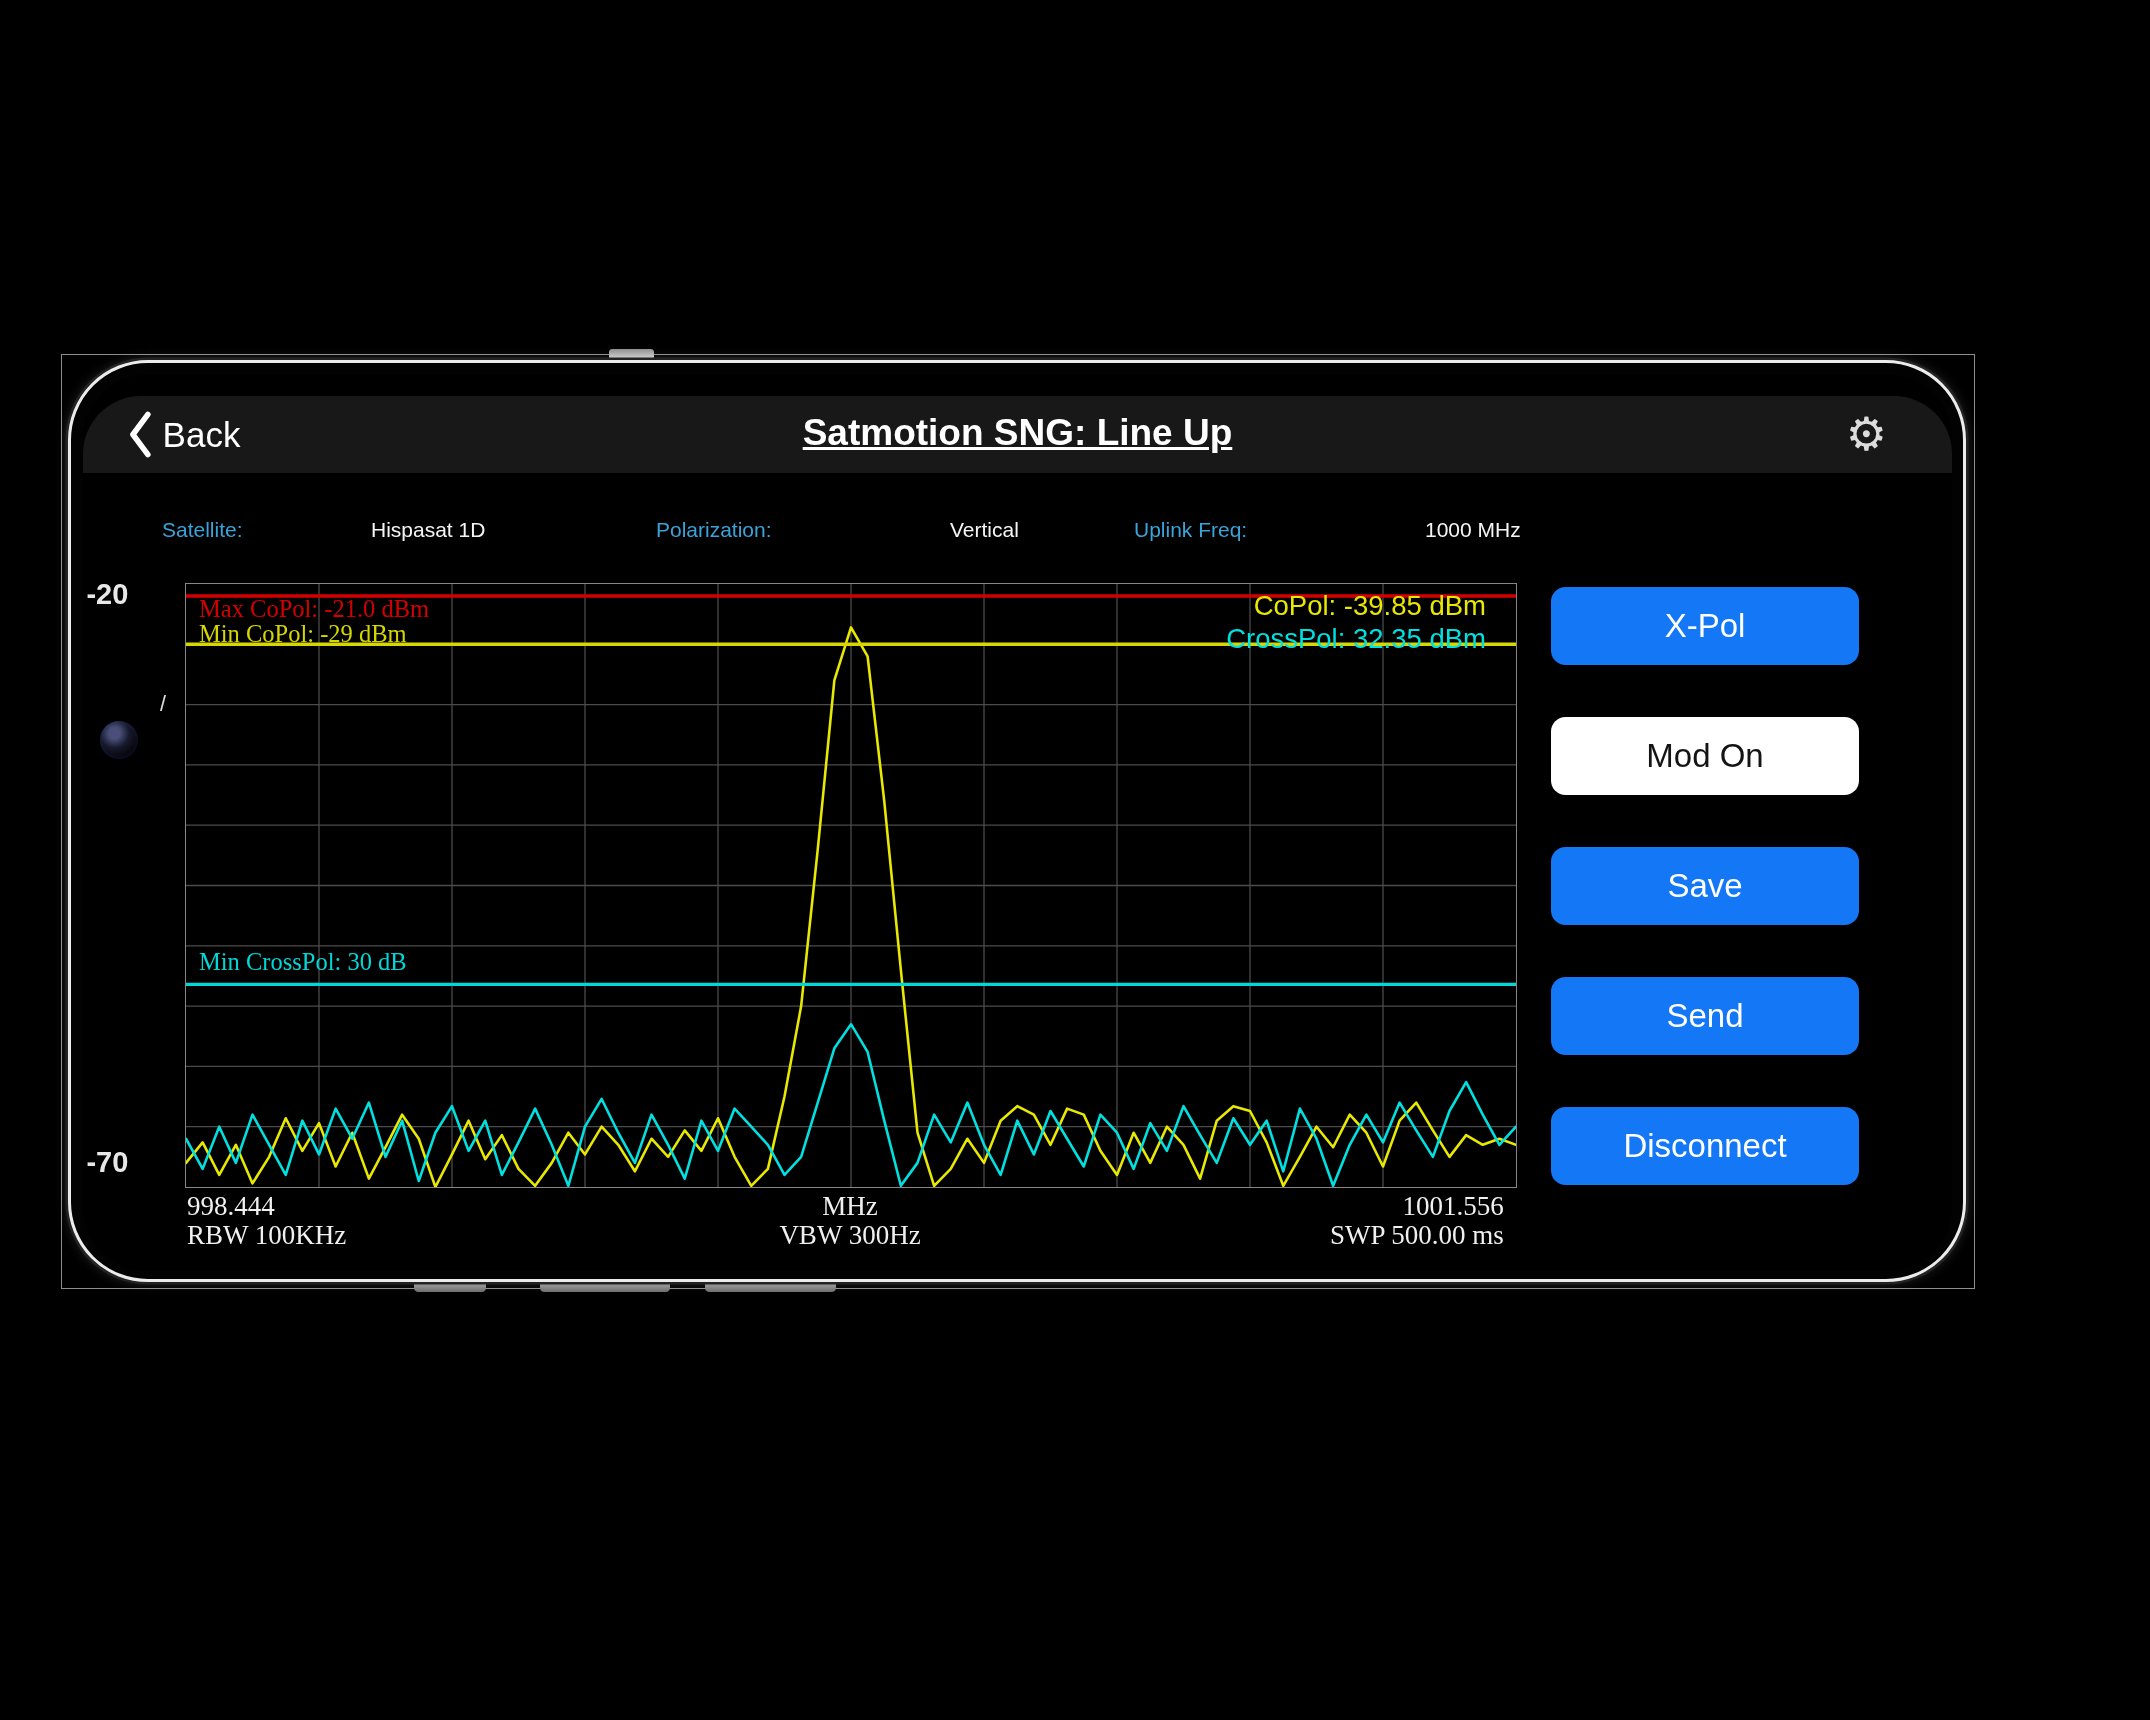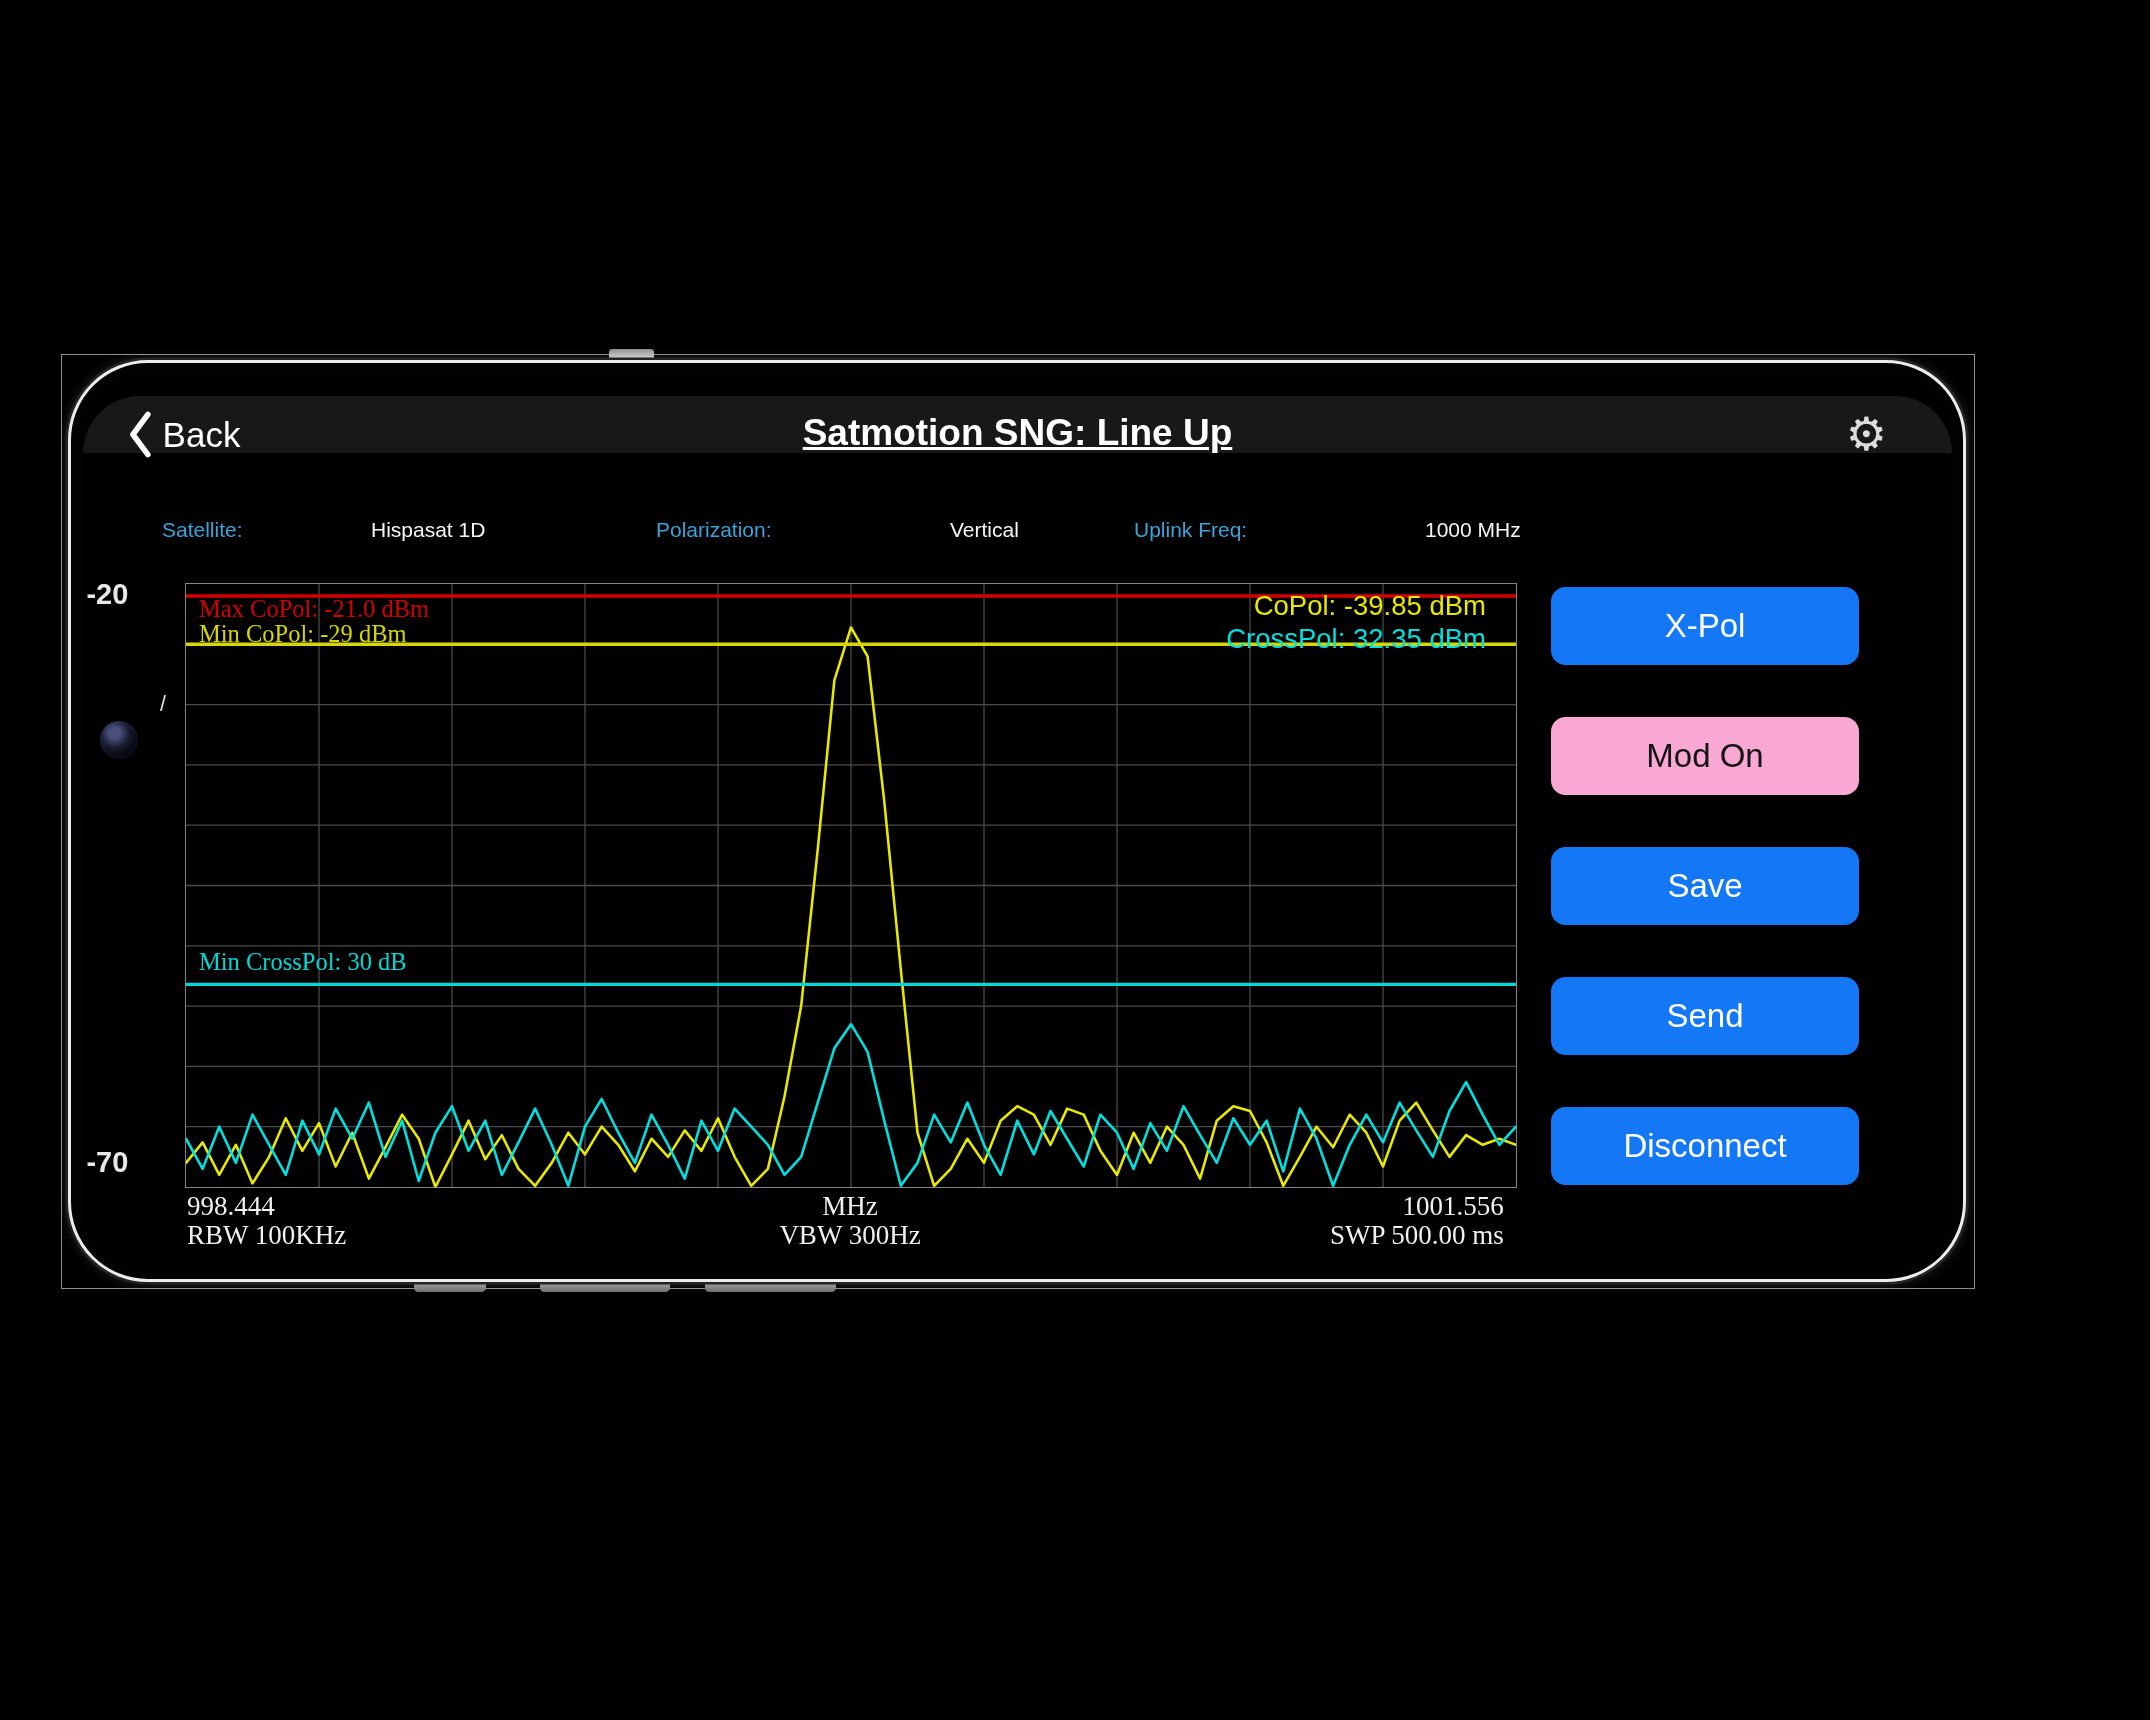--- a/index.html
+++ b/index.html
@@ -45,21 +45,21 @@
   #camera-lens {
     left: 17px; top: 346px; width: 38px; height: 38px;
     border-radius: 50%;
     background: radial-gradient(circle at 38% 32%, #4a4f7a 0 16%, #171a2c 42%, #05050a 72%);
     box-shadow: 0 0 4.3px rgba(40,50,110,0.55) inset, 0 0 2.6px rgba(0,0,0,0.8);
   }
   #camera-slash { left: 77px; top: 317px; font-size: 21.5px; color: #e0e0e0; }
 
   
   #navbar {
-    left: 0; top: 20.6px; width: 100%; height: 57px;
+    left: 0; top: 20.6px; width: 100%; height: 77px;
     background: #181818;
     border-radius: 58px 58px 0 0;
   }
   #back-group { left: 46px; top: 13px; height: 52px; display: flex; align-items: center; }
   #back-chevron { width: 22.4px; height: 47px; }
   #back-label { margin-left: 11.2px; font-size: 35px; color: #fff; }
   #nav-title {
     left: 0; top: 16.3px; width: 100%; text-align: center;
     font-size: 37px; font-weight: bold; color: #fff; text-decoration: underline;
   }
@@ -193,18 +193,18 @@
     <span class="f-center">MHz</span>
     <span class="f-right">1001.556</span>
   </div>
   <div id="footer-row-2" class="abs footer-row">
     <span class="f-left">RBW 100KHz</span>
     <span class="f-center">VBW 300Hz</span>
     <span class="f-right">SWP 500.00 ms</span>
   </div>
 
   <div id="btn-0" class="abs side-btn" style="background: rgb(19, 119, 246); color: rgb(255, 255, 255);">X-Pol</div>
-  <div id="btn-1" class="abs side-btn" style="background: #f9a8d4; color: rgb(20, 20, 20);">Mod On</div>
+  <div id="btn-1" class="abs side-btn" style="background: #ffffff; color: rgb(20, 20, 20);">Mod On</div>
   <div id="btn-2" class="abs side-btn" style="background: rgb(19, 119, 246); color: rgb(255, 255, 255);">Save</div>
   <div id="btn-3" class="abs side-btn" style="background: rgb(19, 119, 246); color: rgb(255, 255, 255);">Send</div>
   <div id="btn-4" class="abs side-btn" style="background: rgb(19, 119, 246); color: rgb(255, 255, 255);">Disconnect</div>
 </div>
 
 
 </body></html>

